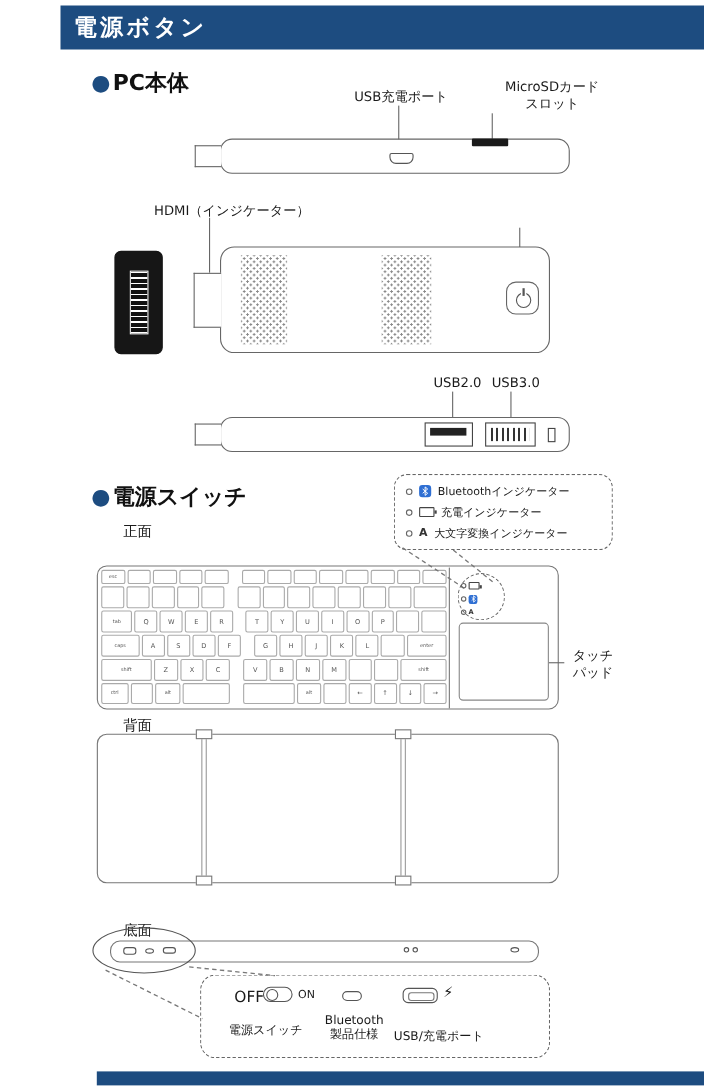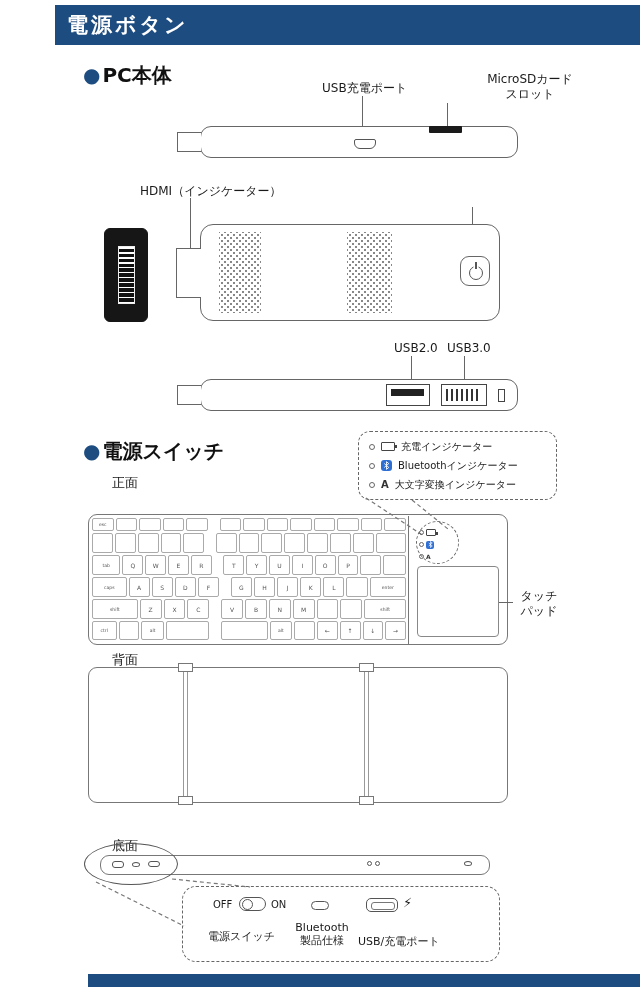--- a/index.html
+++ b/index.html
@@ -64,21 +64,21 @@
   <div class="topbar">
     <div class="title">電源ボタン</div>
   </div>
   <div class="bottombar"></div>
 
   <div class="sec" style="left:83px;top:62px;">
     <span class="dot">●</span><span>PC本体</span>
   </div>
 
   <div class="lbl" style="left:322px;top:80px;">USB充電ポート</div>
-  <div class="lbl c" style="left:452px;top:72px;width:100px;margin-left:28px;">
+  <div class="lbl c" style="left:452px;top:72px;width:100px;">
     <span>MicroSDカード</span><br>
     <span>スロット</span>
   </div>
   <div class="vline" style="left:362px;top:96px;height:42px;"></div>
   <div class="vline" style="left:447px;top:103px;height:24px;"></div>
 
   <div class="box" style="left:200px;top:126px;width:318px;height:32px;border-radius:11px;"></div>
   <div class="box noR" style="left:177px;top:132px;width:24px;height:20px;"></div>
   <div class="box" style="left:354px;top:139px;width:22px;height:10px;border-radius:2px 2px 6px 6px;border-color:#555;"></div>
   <div style="position:absolute;left:429px;top:126px;width:33px;height:7px;background:#1a1a1a;border-radius:1px;"></div>
@@ -113,36 +113,36 @@
     <span class="usb3-tongue" style="left:4px;top:4px;width:35px;height:12px;"></span>
   </div>
   <div class="box" style="left:498px;top:389px;width:7px;height:13px;border-color:#444;"></div>
 
   <div class="sec" style="left:83px;top:438px;">
     <span class="dot">●</span><span>電源スイッチ</span>
   </div>
 
   <div class="box dashed" style="left:358px;top:431px;width:199px;height:69px;border-radius:12px;">
     <div style="display:flex;flex-direction:column;justify-content:space-around;height:100%;padding:5px 0 5px 10px;box-sizing:border-box;">
-        <div class="lg-row">
-          <span class="lg-dot"></span>
-          <span class="lg-icon battery"></span>
-          <span class="lg-label">充電インジケーター</span>
-        </div>
         <div class="lg-row">
           <span class="lg-dot"></span>
           <span class="lg-icon bluetooth">
             <svg viewBox="0 0 10 14">
               <path d="M5 1 V13 M5 1 L8.5 4 L1.5 10 M5 13 L8.5 10 L1.5 4" fill="none" stroke="#fff" stroke-width="1.4"></path>
             </svg>
           </span>
           <span class="lg-label">Bluetoothインジケーター</span>
         </div>
         <div class="lg-row">
           <span class="lg-dot"></span>
+          <span class="lg-icon battery"></span>
+          <span class="lg-label">充電インジケーター</span>
+        </div>
+        <div class="lg-row">
+          <span class="lg-dot"></span>
           <span class="lg-icon letter">A</span>
           <span class="lg-label">大文字変換インジケーター</span>
         </div>
       </div>
   </div>
 
   <div class="view-lbl" style="left:112px;top:474px;">正面</div>
 
   <div class="box" style="left:88px;top:514px;width:420px;height:131px;border-radius:9px;border-color:#777;"></div>
   <div class="keys">
@@ -281,21 +281,21 @@
   <div class="box" style="left:100px;top:855px;width:390px;height:20px;border-radius:9px;border-color:#777;"></div>
   <div class="box" style="left:112px;top:861px;width:12px;height:7px;border-width:1px;border-color:#555;border-radius:3px;"></div>
   <div class="box" style="left:132px;top:862px;width:8px;height:5px;border-width:1px;border-color:#555;border-radius:50%;"></div>
   <div class="box" style="left:148px;top:861px;width:12px;height:6px;border-width:1px;border-color:#555;border-radius:3px;"></div>
   <div class="box" style="left:367px;top:861px;width:5px;height:5px;border-width:1px;border-color:#555;border-radius:50%;"></div>
   <div class="box" style="left:375px;top:861px;width:5px;height:5px;border-width:1px;border-color:#555;border-radius:50%;"></div>
   <div class="box" style="left:464px;top:861px;width:8px;height:5px;border-width:1px;border-color:#555;border-radius:50%;"></div>
   <div class="box" style="left:84px;top:843px;width:94px;height:42px;border-radius:50%;border-color:#555;background:transparent;z-index:3;"></div>
 
   <div class="box dashed" style="left:182px;top:886px;width:318px;height:76px;border-radius:14px;"></div>
-  <div class="lbl" style="left:213px;top:899px;font-size:10px;">OFF</div>
+  <div class="lbl" style="left:213px;top:899px;font-size:14px;">OFF</div>
   <div class="box" style="left:239px;top:897px;width:27px;height:14px;border-radius:8px;border-color:#555;">
     <span style="position:absolute;left:1.5px;top:1px;width:9px;height:9px;border:1.5px solid #555;border-radius:50%;background:#fff;"></span>
   </div>
   <div class="lbl" style="left:271px;top:899px;font-size:10px;">ON</div>
   <div class="lbl" style="left:208px;top:929px;font-size:11px;">電源スイッチ</div>
   <div class="box" style="left:311px;top:901px;width:18px;height:9px;border-radius:5px;border-color:#555;"></div>
   <div class="lbl c" style="left:288px;top:921px;width:68px;font-size:11px;line-height:13px;">
     <span>Bluetooth</span><br>
     <span>製品仕様</span>
   </div>

